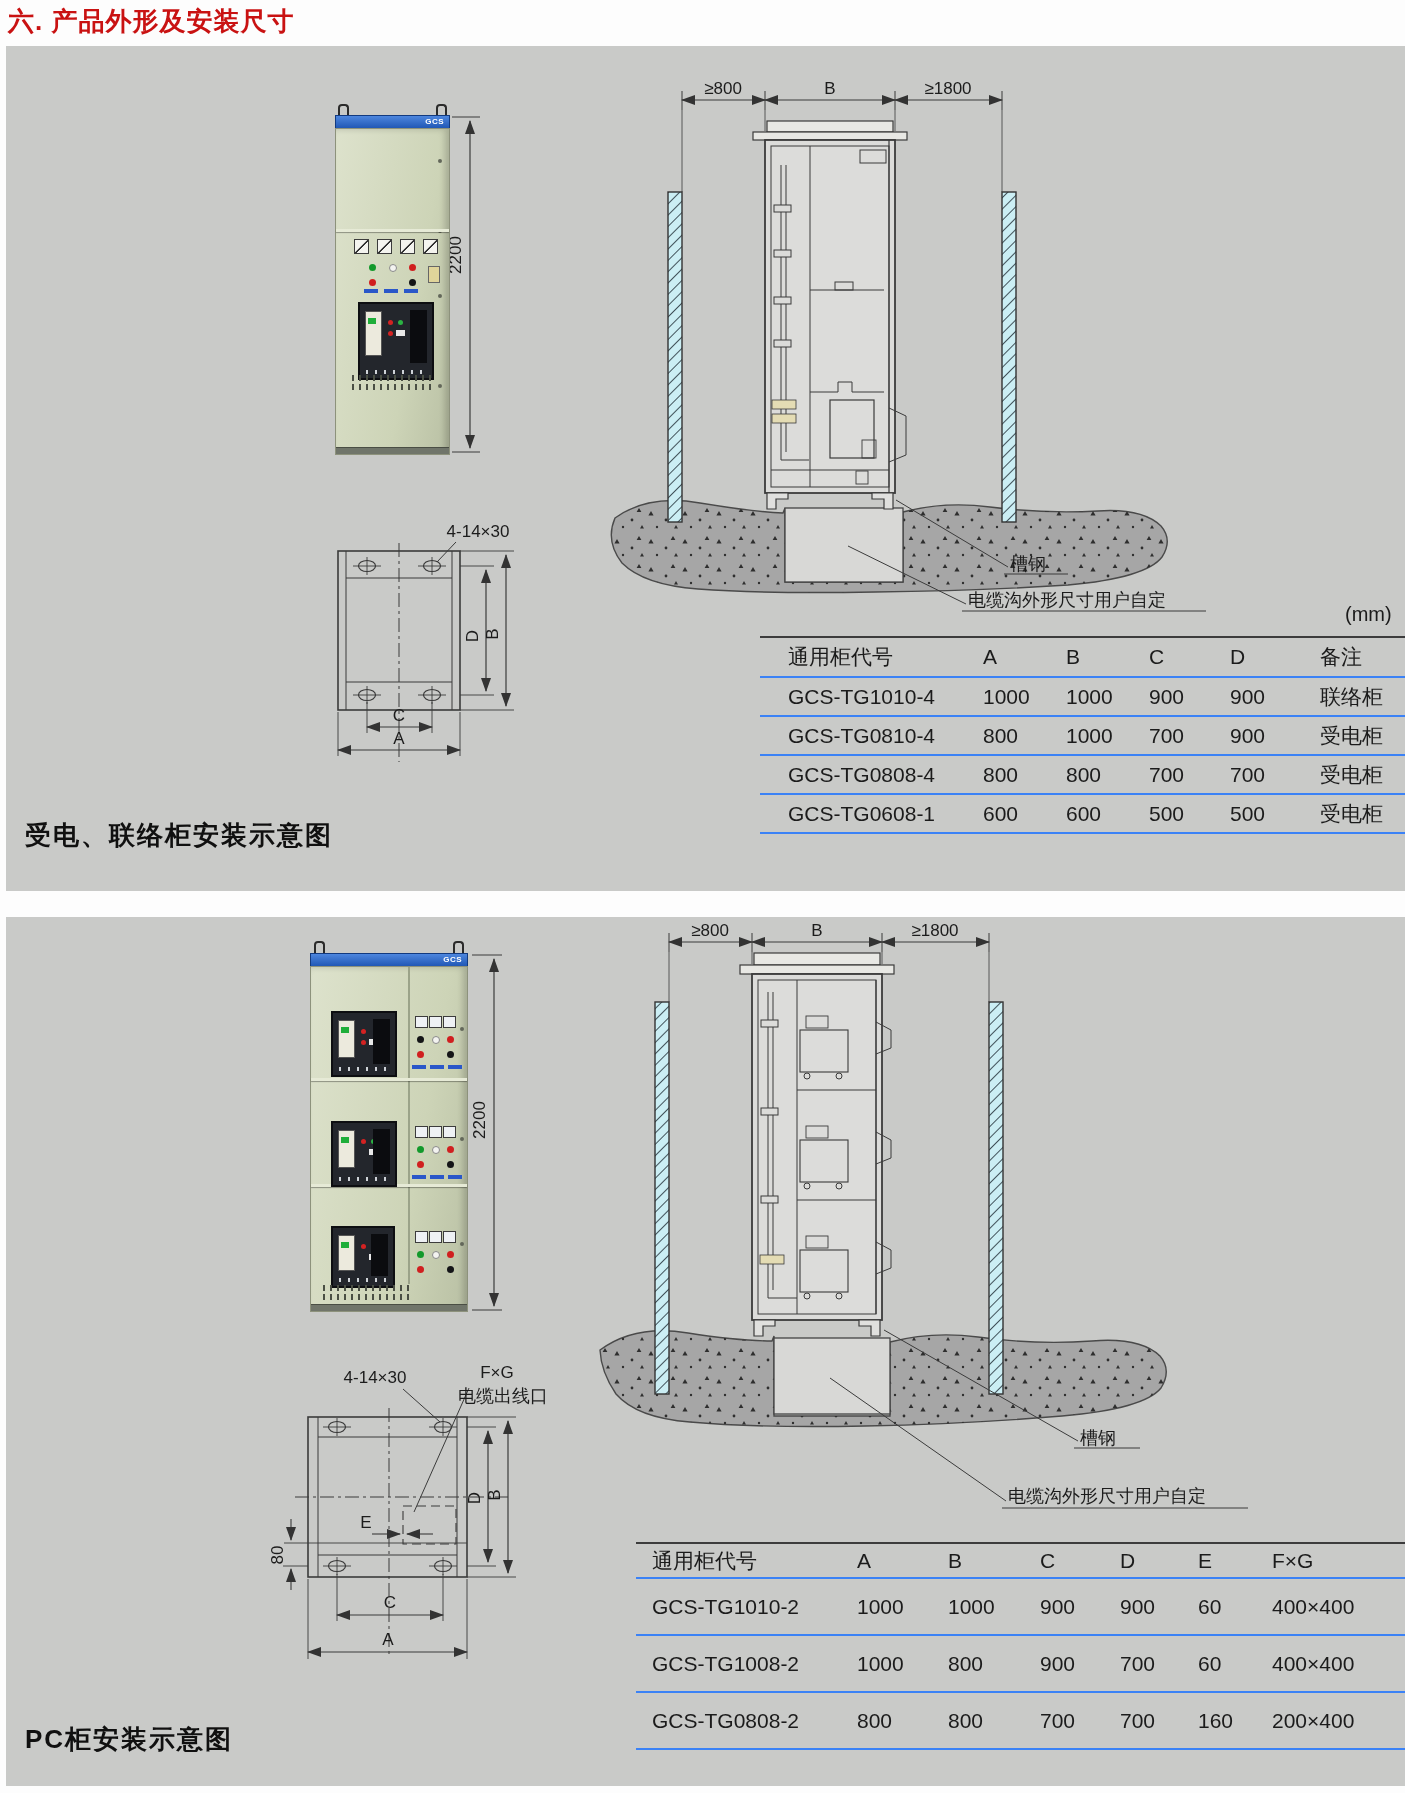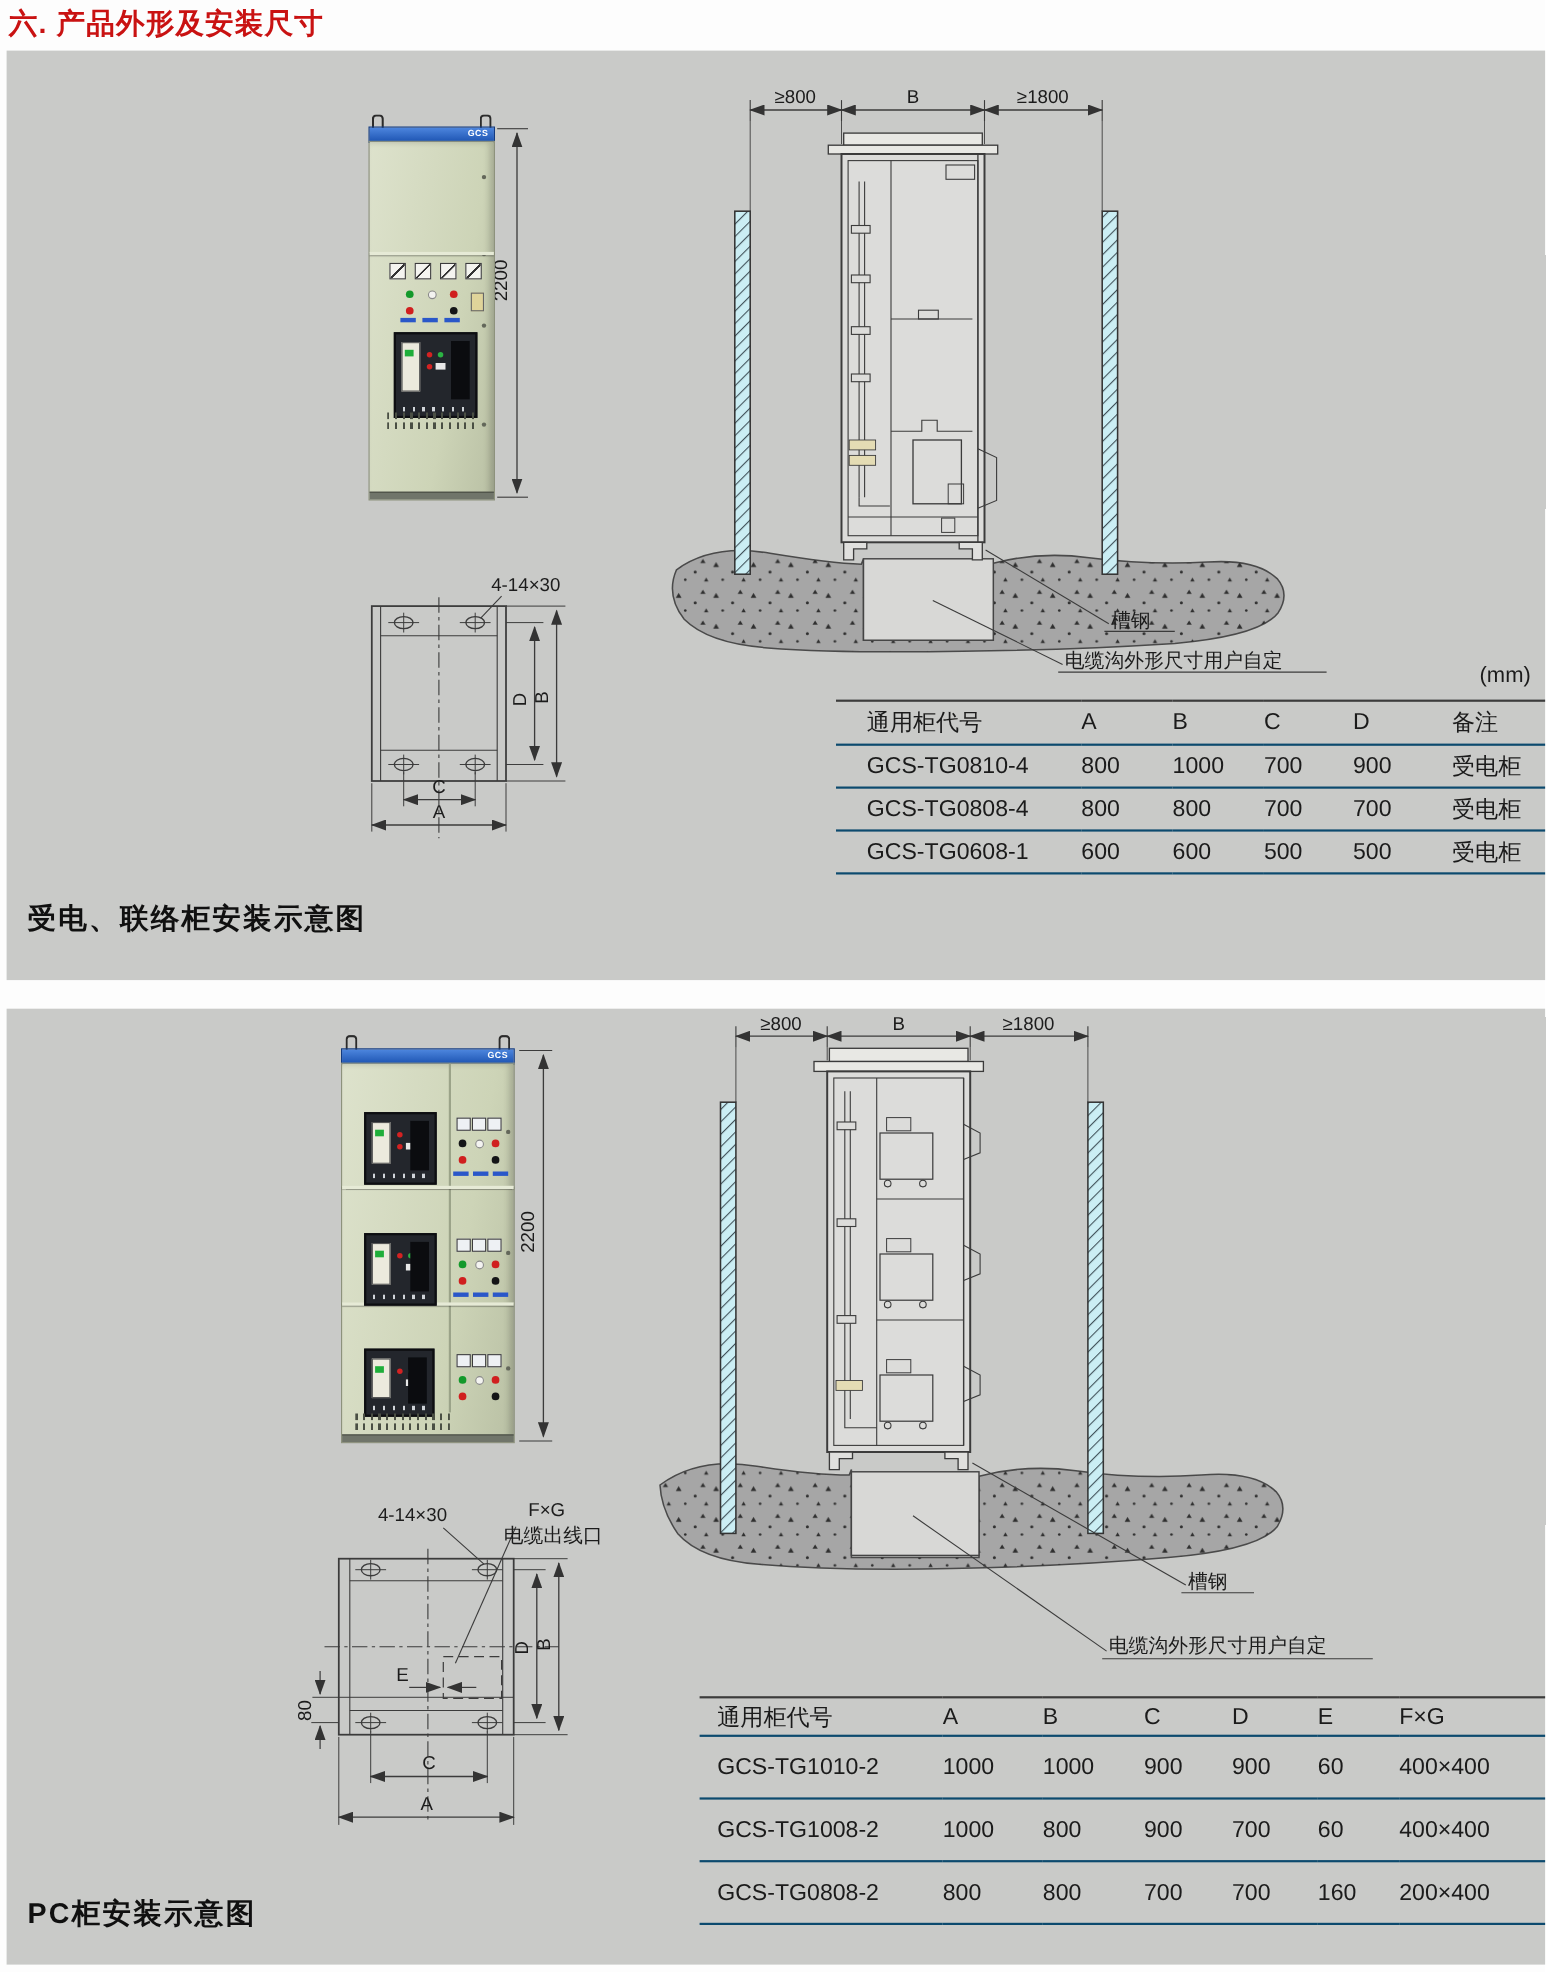--- a/index.html
+++ b/index.html
@@ -13,21 +13,21 @@
   #cap1{left:25px;top:818px;}
   #cap2{left:25px;top:1722px;}
   .mm{position:absolute;left:1345px;top:603px;font-size:20px;z-index:3;}
   .art{position:absolute;left:0;top:0;z-index:2;pointer-events:none;}
   .art text{font-family:"Liberation Sans","DejaVu Sans",sans-serif;font-size:17px;fill:#1c1c1c;stroke:none;}
   .art text.cn{font-size:18px;}
   .art text.mid{text-anchor:middle;}
   
   .spec{position:absolute;border-collapse:collapse;table-layout:fixed;font-size:21px;color:#1b1b1b;
         border-top:2px solid #3c3c3c;z-index:3;background:transparent;}
-  .spec tr{border-bottom:2px solid #0c4a6e;}
+  .spec tr{border-bottom:2px solid #3b82f6;}
   .spec th,.spec td{font-weight:400;text-align:left;padding:0;white-space:nowrap;overflow:hidden;}
   #t1{left:760px;top:636px;width:645px;}
   #t1 thead tr{height:40px;} #t1 tbody tr{height:39px;}
   #t1 th:first-child,#t1 td:first-child{padding-left:28px;}
   #t2{left:636px;top:1542px;width:769px;}
   #t2 thead tr{height:35px;} #t2 tbody tr{height:57px;}
   #t2 th:first-child,#t2 td:first-child{padding-left:16px;}
   
   .cab{position:absolute;z-index:3;}
   #cab1{left:335px;top:103px;width:115px;height:352px;}
@@ -460,20 +460,28 @@
           <th>通用柜代号</th>
           <th>A</th>
           <th>B</th>
           <th>C</th>
           <th>D</th>
           <th>备注</th>
         </tr>
       </thead>
     <tbody>
         <tr>
+          <td>GCS-TG1010-4</td>
+          <td>1000</td>
+          <td>1000</td>
+          <td>900</td>
+          <td>900</td>
+          <td>联络柜</td>
+        </tr>
+        <tr>
           <td>GCS-TG0810-4</td>
           <td>800</td>
           <td>1000</td>
           <td>700</td>
           <td>900</td>
           <td>受电柜</td>
         </tr>
         <tr>
           <td>GCS-TG0808-4</td>
           <td>800</td>

